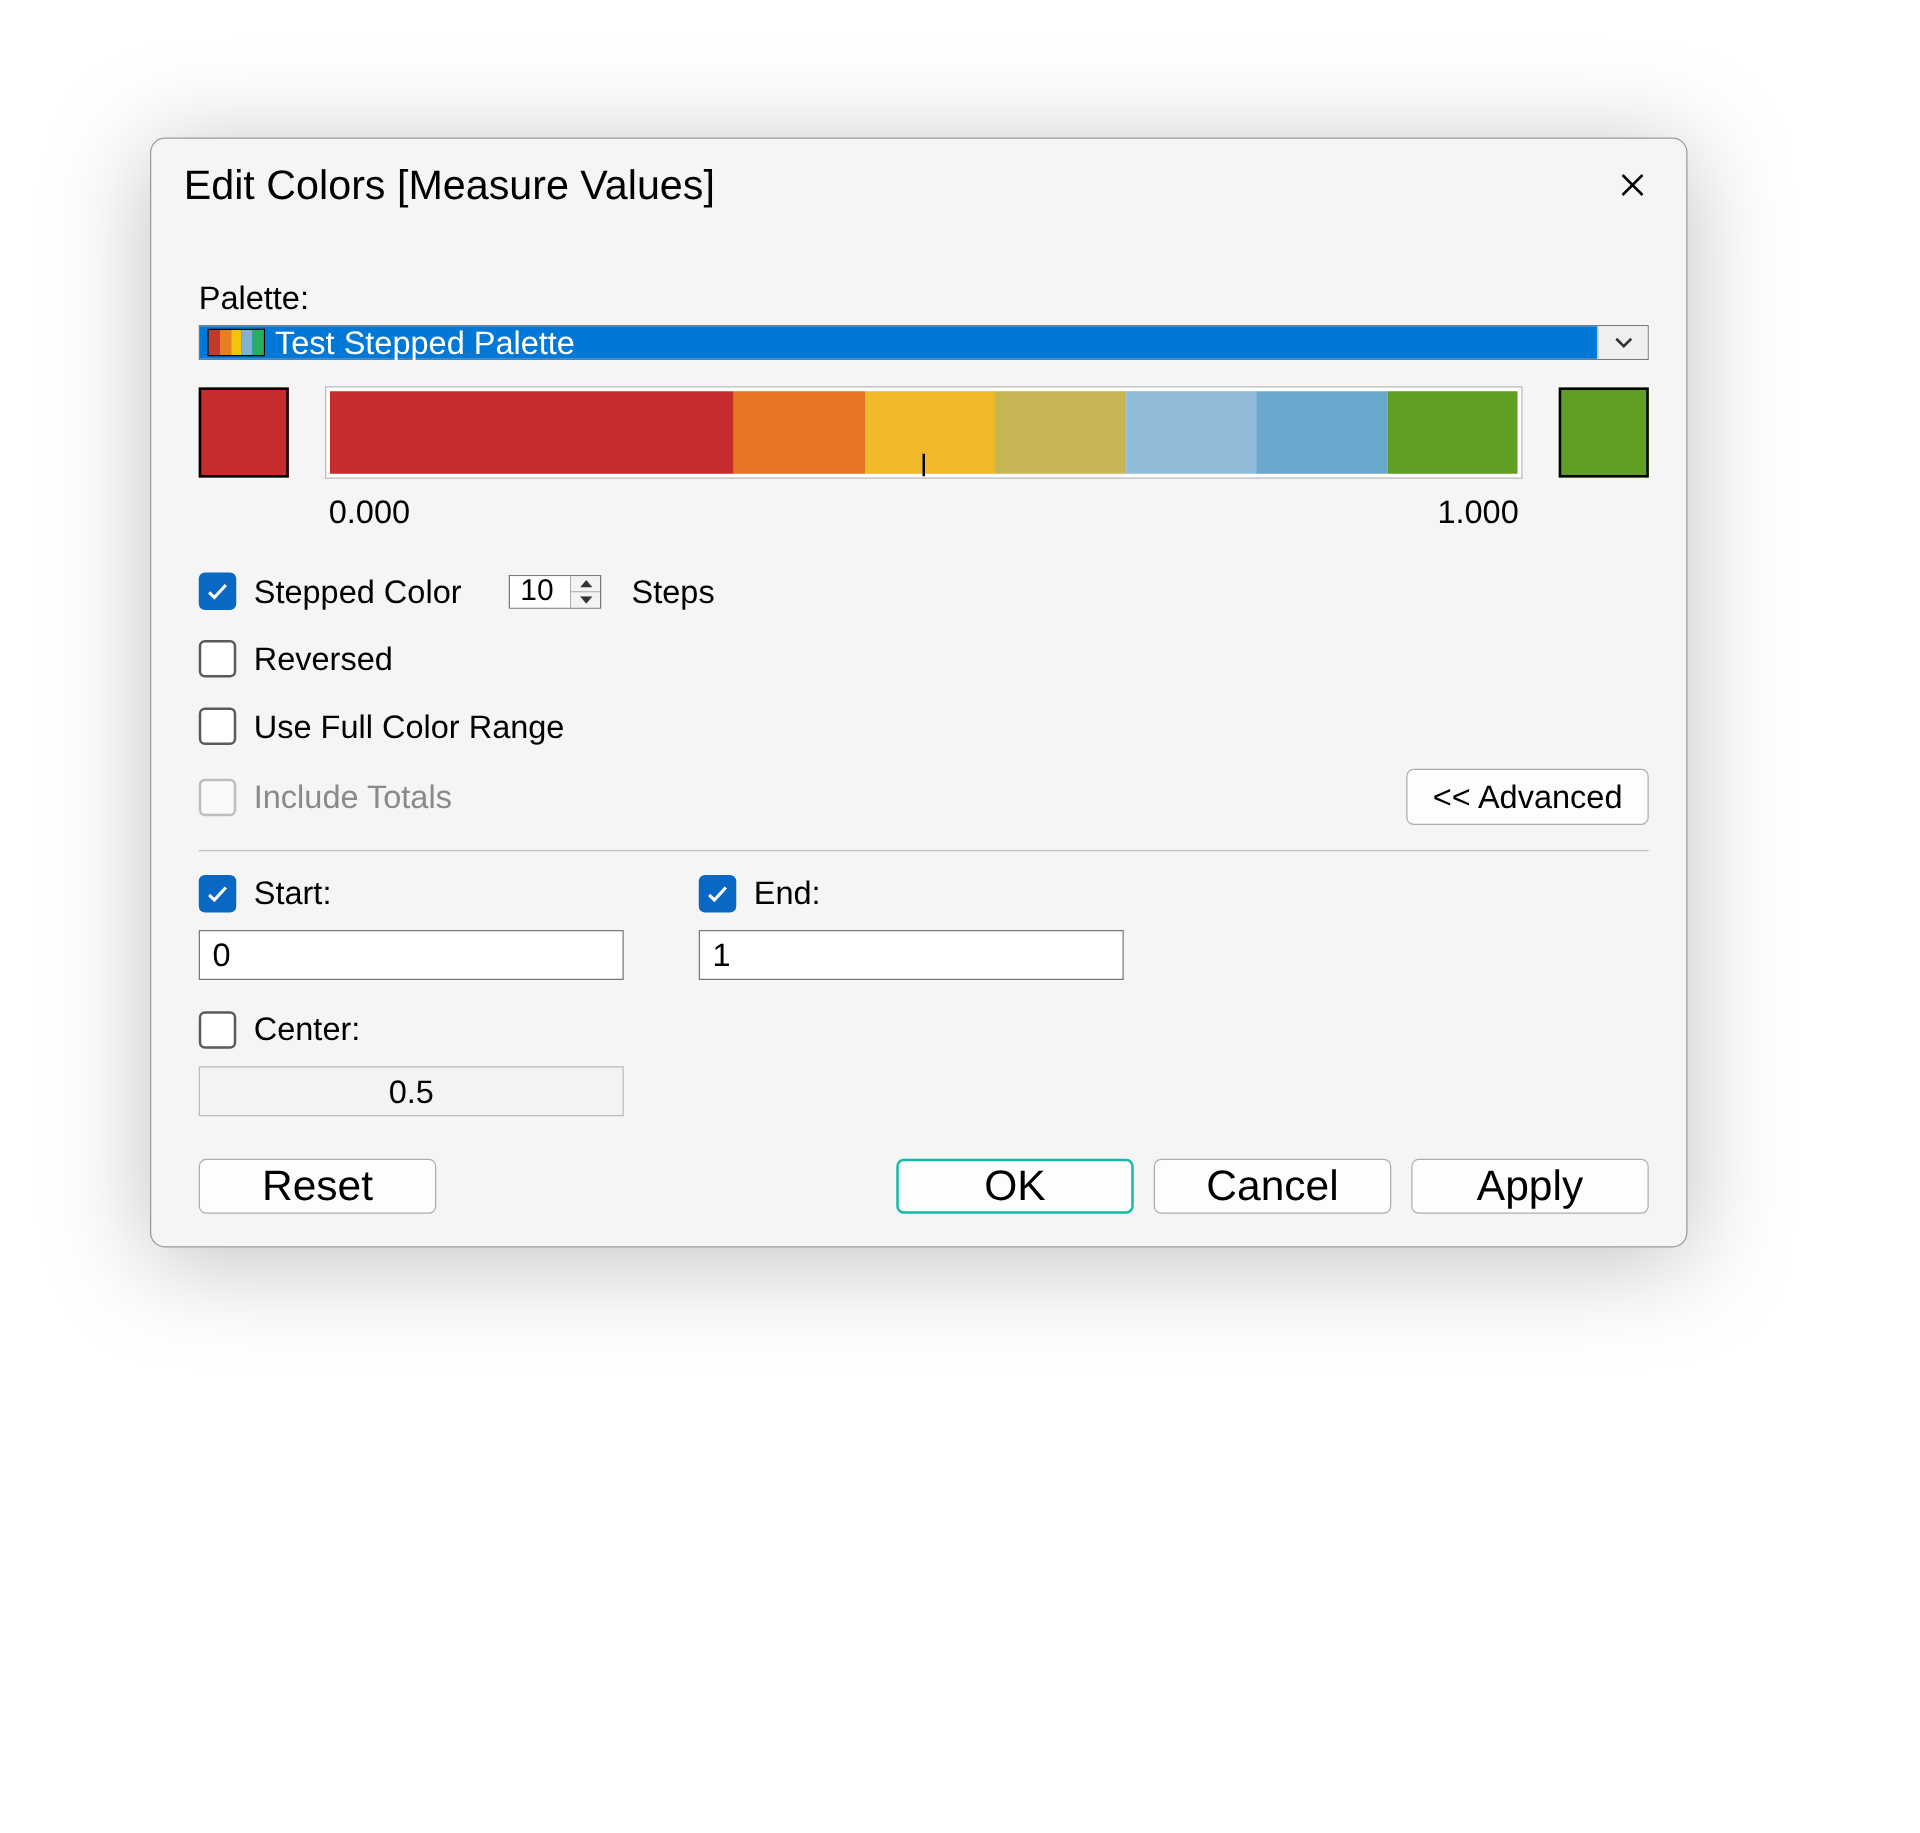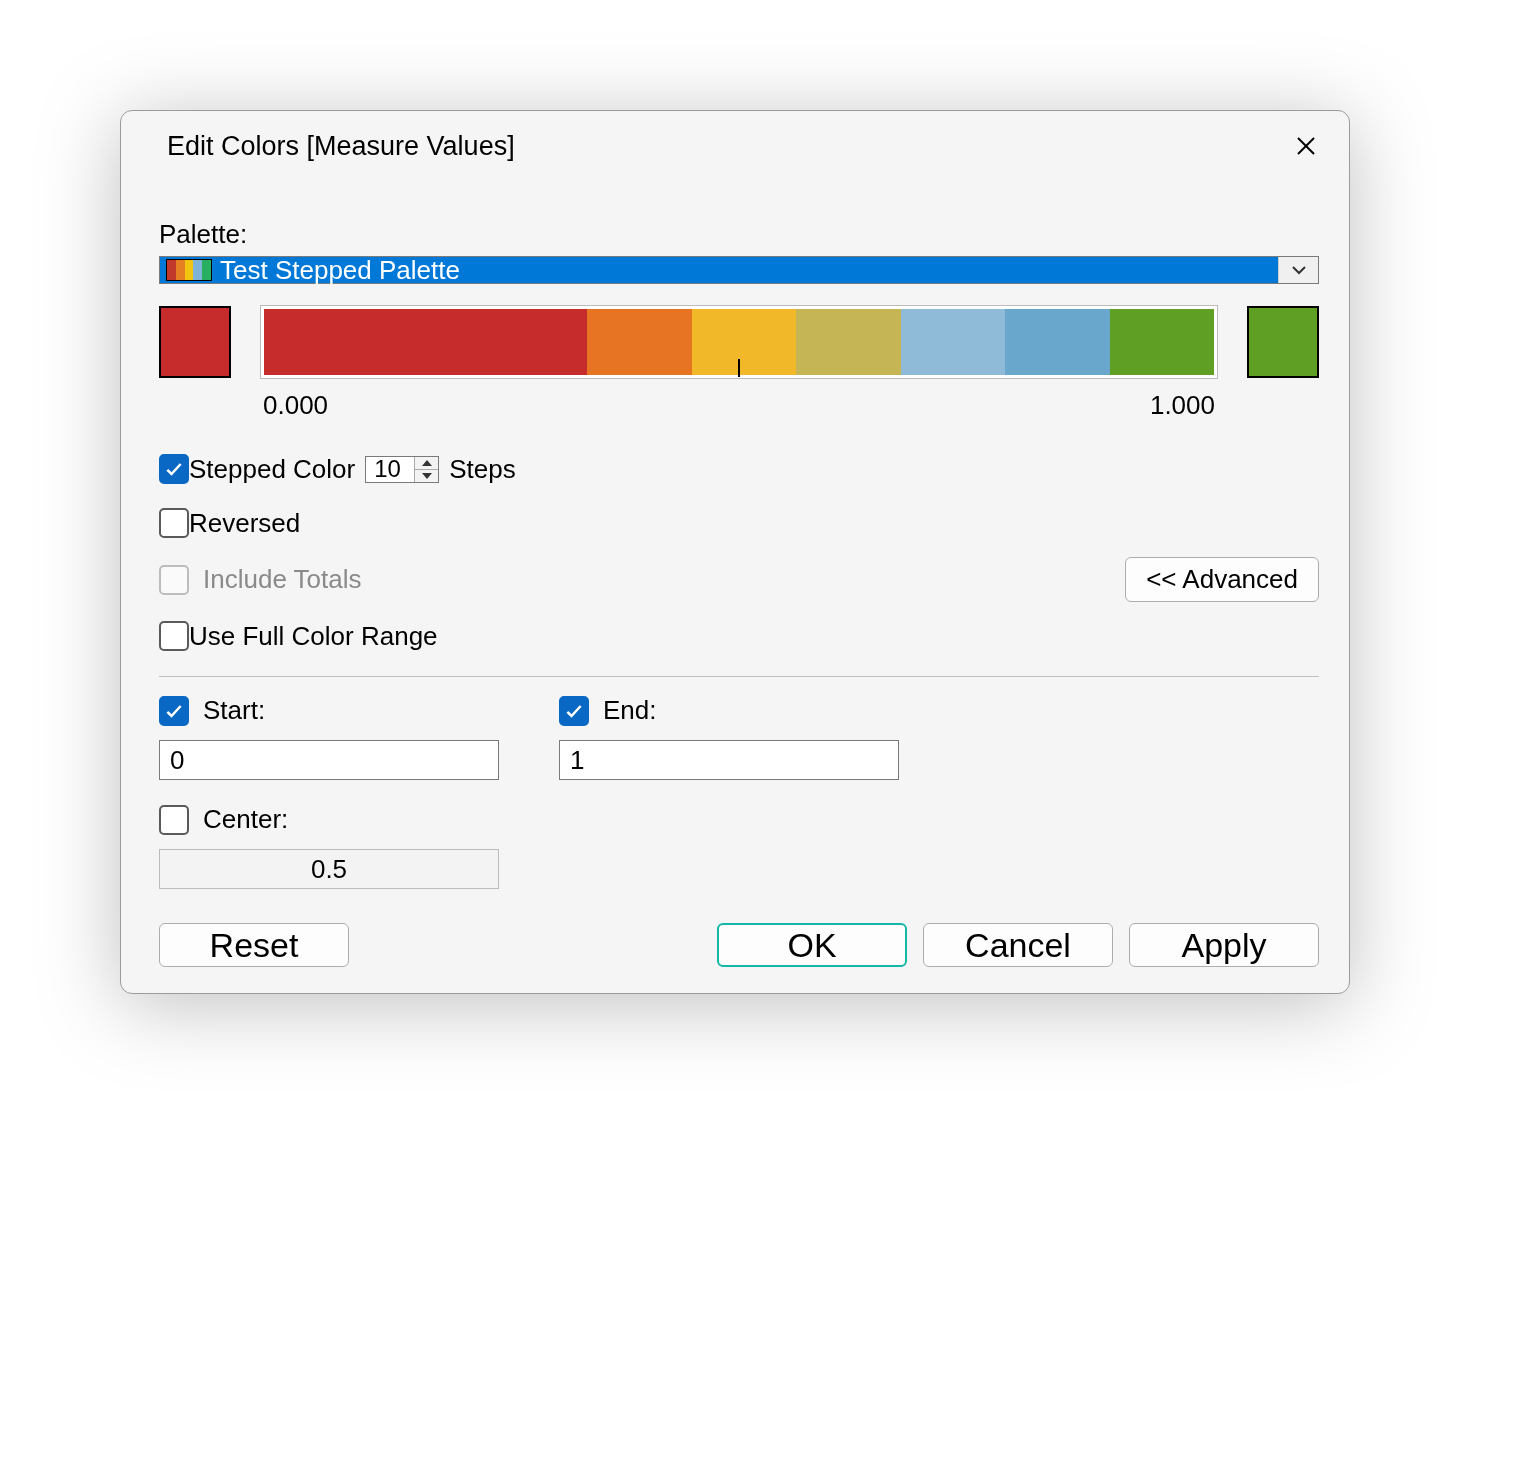--- a/index.html
+++ b/index.html
@@ -23,21 +23,21 @@
     border-radius: 12px;
     padding: 0;
     overflow: hidden;
   }
   .titlebar {
     display: flex;
     align-items: center;
     justify-content: space-between;
     padding: 18px 26px 10px 26px;
   }
-  .titlebar-title { font-size: 27px; margin-left: 20px; }
+  .titlebar-title { font-size: 33px; }
   .close-btn {
     width: 34px; height: 34px;
     display: flex; align-items: center; justify-content: center;
     cursor: pointer;
     border-radius: 4px;
   }
   .close-btn svg { width: 24px; height: 24px; stroke: #000; stroke-width: 2; }
 
   .content { padding: 10px 30px 26px 38px; }
 
@@ -109,20 +109,21 @@
     justify-content: space-between;
     margin-top: 12px;
     padding: 0 2px;
     font-size: 26px;
   }
 
   .opts { margin-top: 28px; }
   .opt-row {
     display: flex;
     align-items: center;
+    gap: 14px;
     margin: 14px 0;
     min-height: 40px;
   }
   .checkbox {
     width: 30px; height: 30px;
     border: 2px solid #5a5a5a;
     border-radius: 5px;
     display: flex; align-items: center; justify-content: center;
     background: #fff;
     cursor: pointer;
@@ -307,31 +308,31 @@
             </div>
           </div>
           <span style="margin-left:10px">Steps</span>
         </div>
 
         <div class="opt-row">
           <div class="checkbox"></div>
           <span>Reversed</span>
         </div>
 
+        <div class="opt-row">
+          <div class="checkbox"></div>
+          <span>Use Full Color Range</span>
+        </div>
+
         <div class="opt-row adv-row">
           <div style="display:flex;align-items:center;gap:14px;">
             <div class="checkbox disabled"></div>
             <span class="opt-label disabled">Include Totals</span>
           </div>
           <button class="adv-btn">&lt;&lt; Advanced</button>
-        </div>
-
-        <div class="opt-row">
-          <div class="checkbox"></div>
-          <span>Use Full Color Range</span>
         </div>
       </div>
 
       <hr class="divider">
 
       <div class="range-row">
         <div class="range-col">
           <div class="range-header">
             <div class="checkbox checked">
               <svg viewBox="0 0 24 24">

